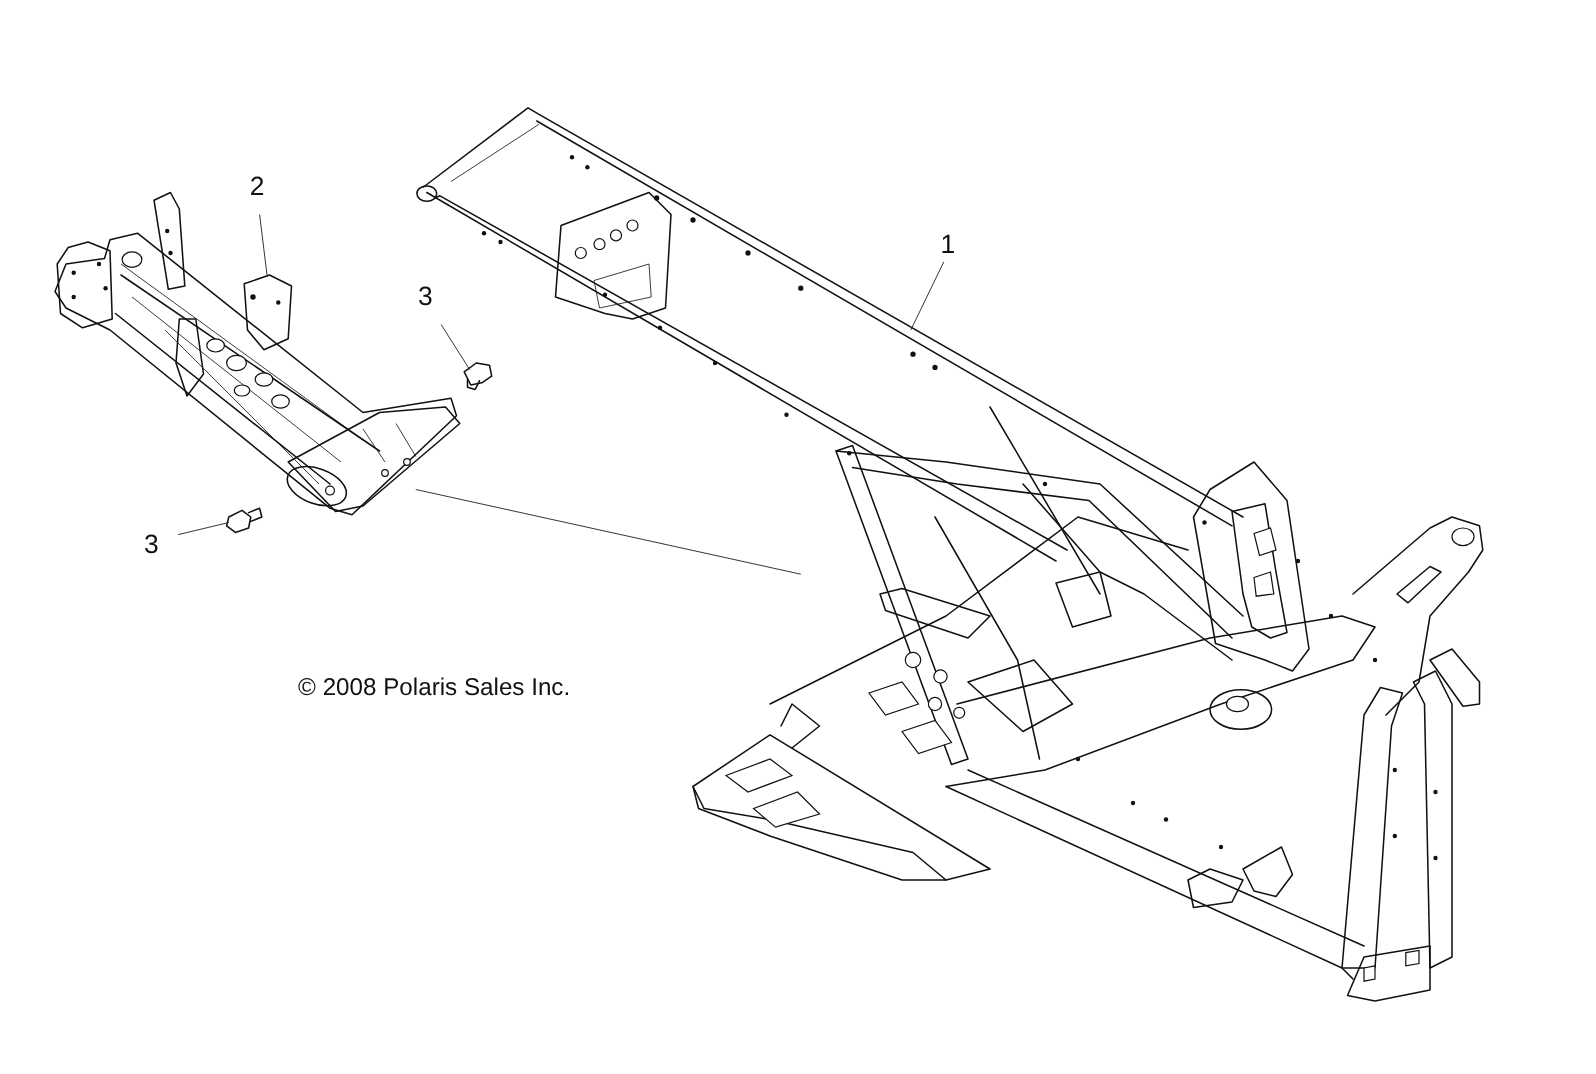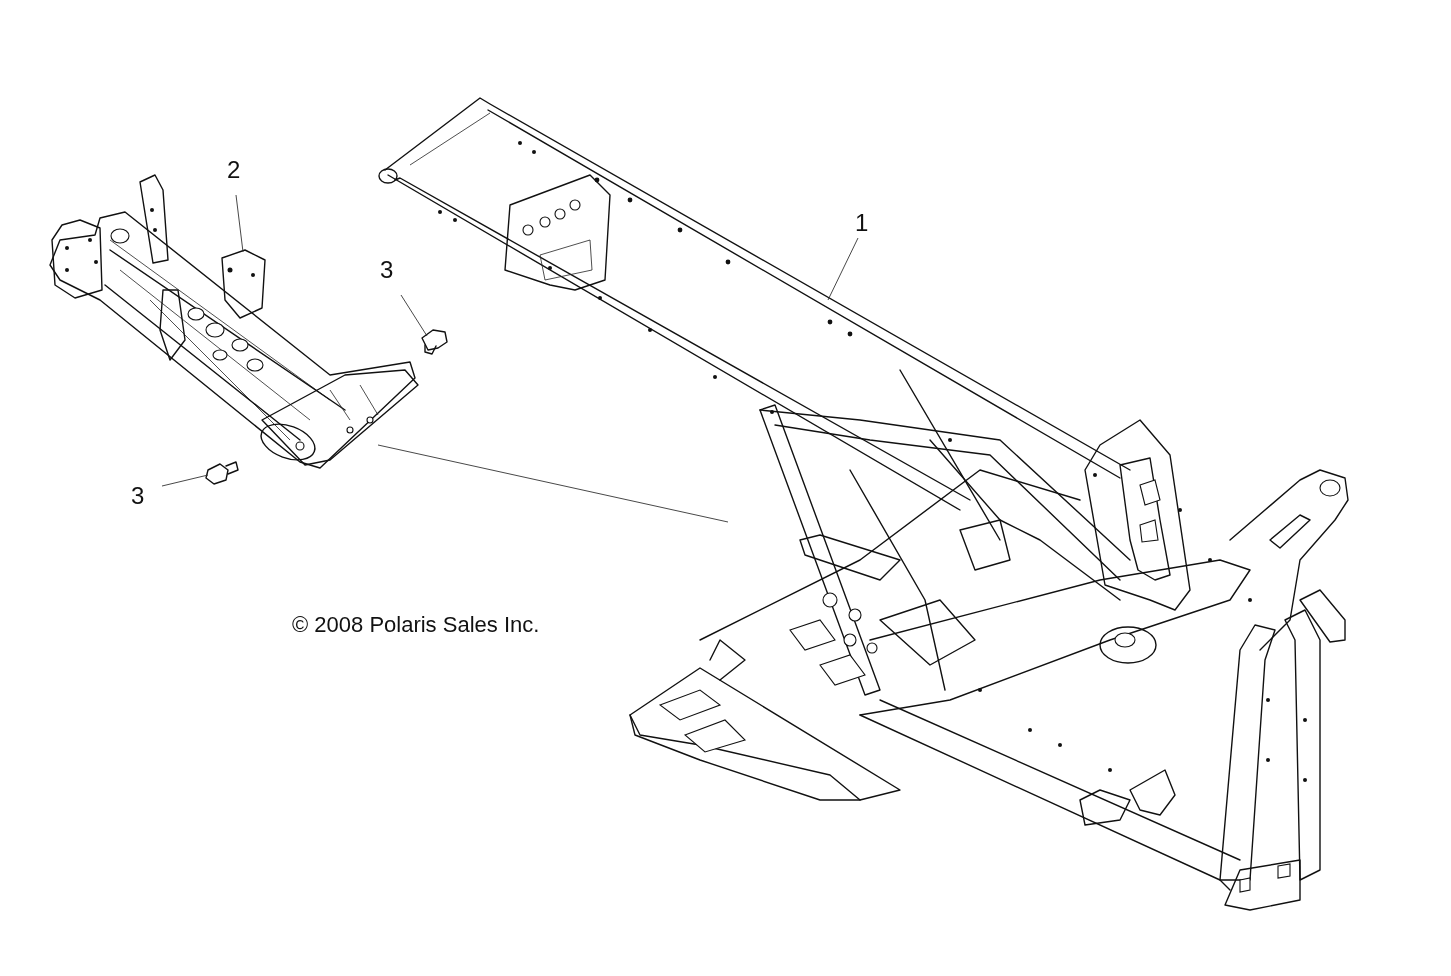--- a/index.html
+++ b/index.html
@@ -4,21 +4,21 @@
 <style>
   html, body { margin:0; padding:0; background:#ffffff; }
   body { width:1451px; height:976px; position:relative; overflow:hidden; font-family:"Liberation Sans", sans-serif; }
   #diagram { position:absolute; left:0; top:0; width:1451px; height:976px; }
   .ln { fill:none; stroke:#111; stroke-width:1.4; stroke-linejoin:round; stroke-linecap:round; }
   .thin { fill:none; stroke:#222; stroke-width:0.8; }
   .leader { fill:none; stroke:#333; stroke-width:0.9; }
   .hole { fill:#fff; stroke:#111; stroke-width:1.1; }
   .dot { fill:#111; }
   .callout { position:absolute; font-size:24px; color:#111; line-height:1; }
-  .copyright { position:absolute; left:271px; top:612px; font-size:22px; color:#111; white-space:nowrap;margin-left:21px; }
+  .copyright { position:absolute; left:271px; top:612px; font-size:22px; color:#111; white-space:nowrap; }
 </style>
 </head>
 <body>
 
 <svg id="diagram" viewBox="0 0 1451 976" xmlns="http://www.w3.org/2000/svg">
 
   <g>
 
     <path class="ln" d="M95 235 L100 218 L125 212 L330 375 L410 362 L415 378 L320 468 L300 462 L100 300 L60 280 L50 265 L60 240 Z"></path>
     <path class="thin" d="M110 240 L330 400 M120 270 L310 420 M150 300 L290 440"></path>

